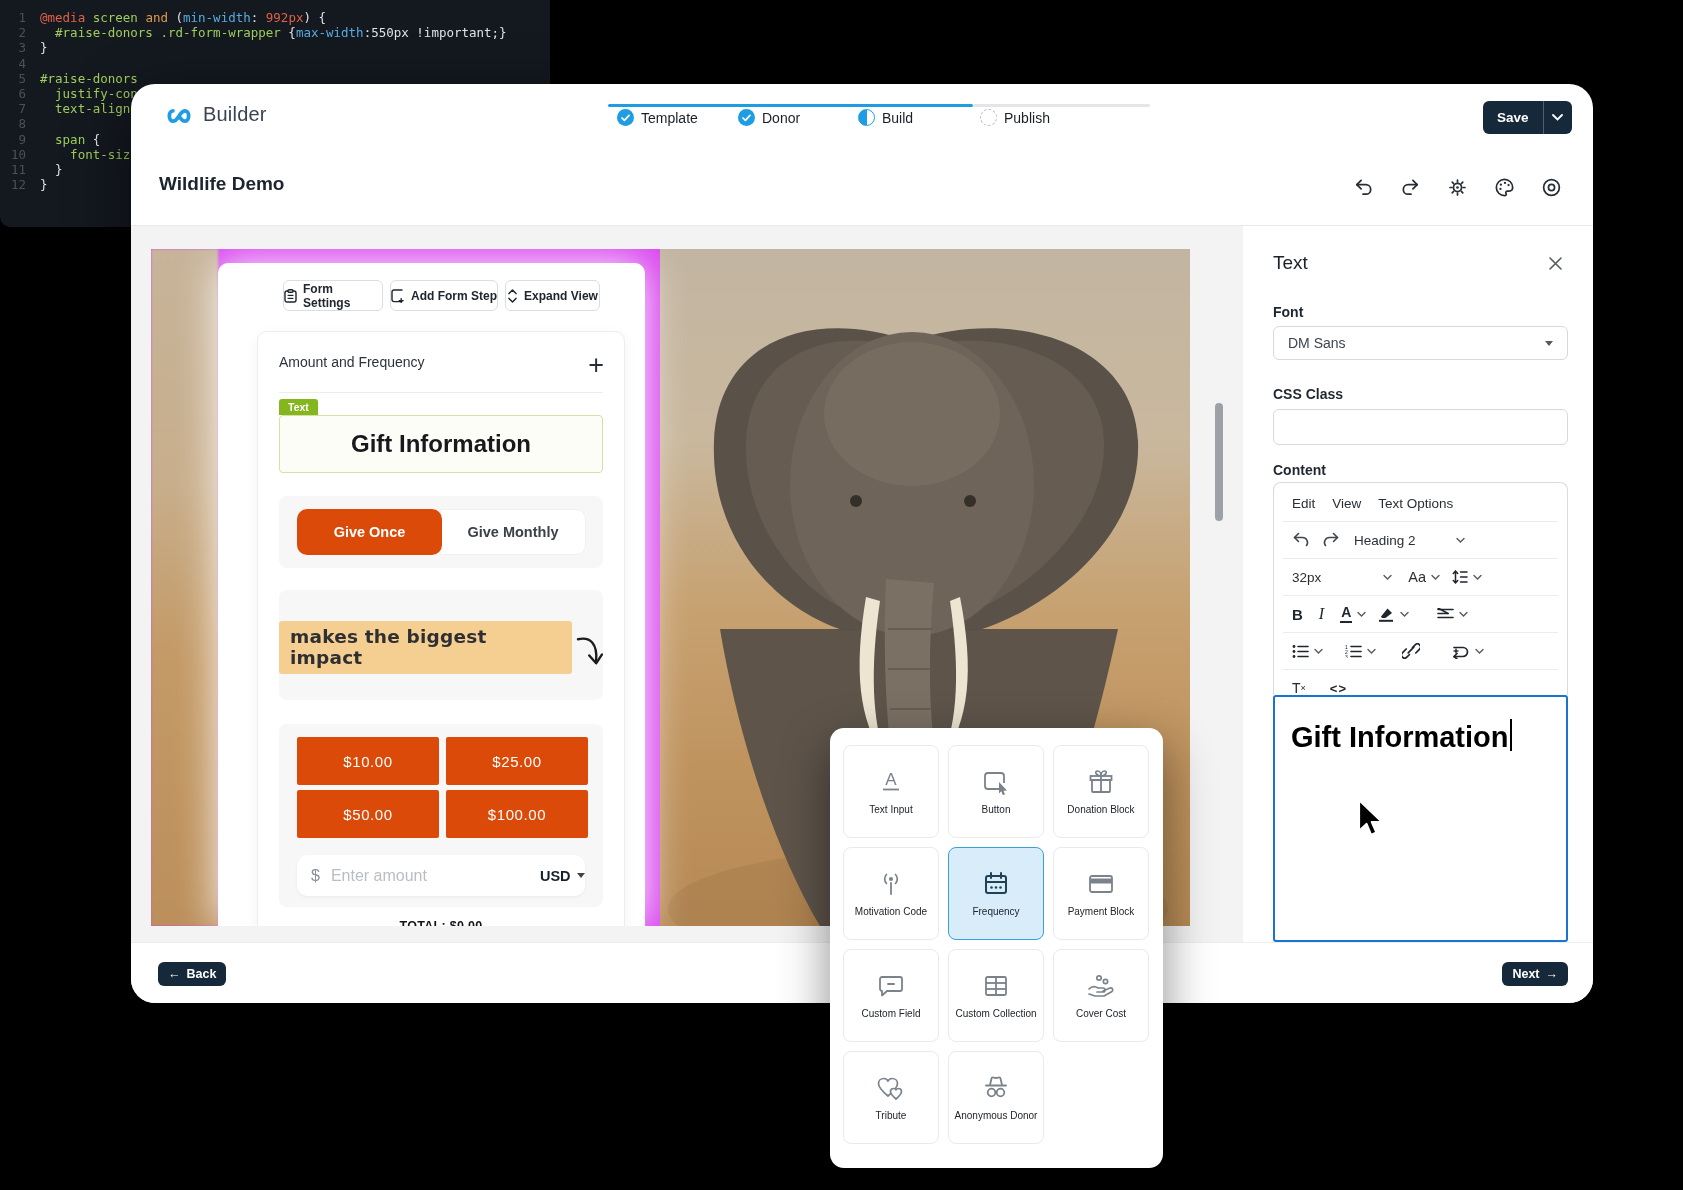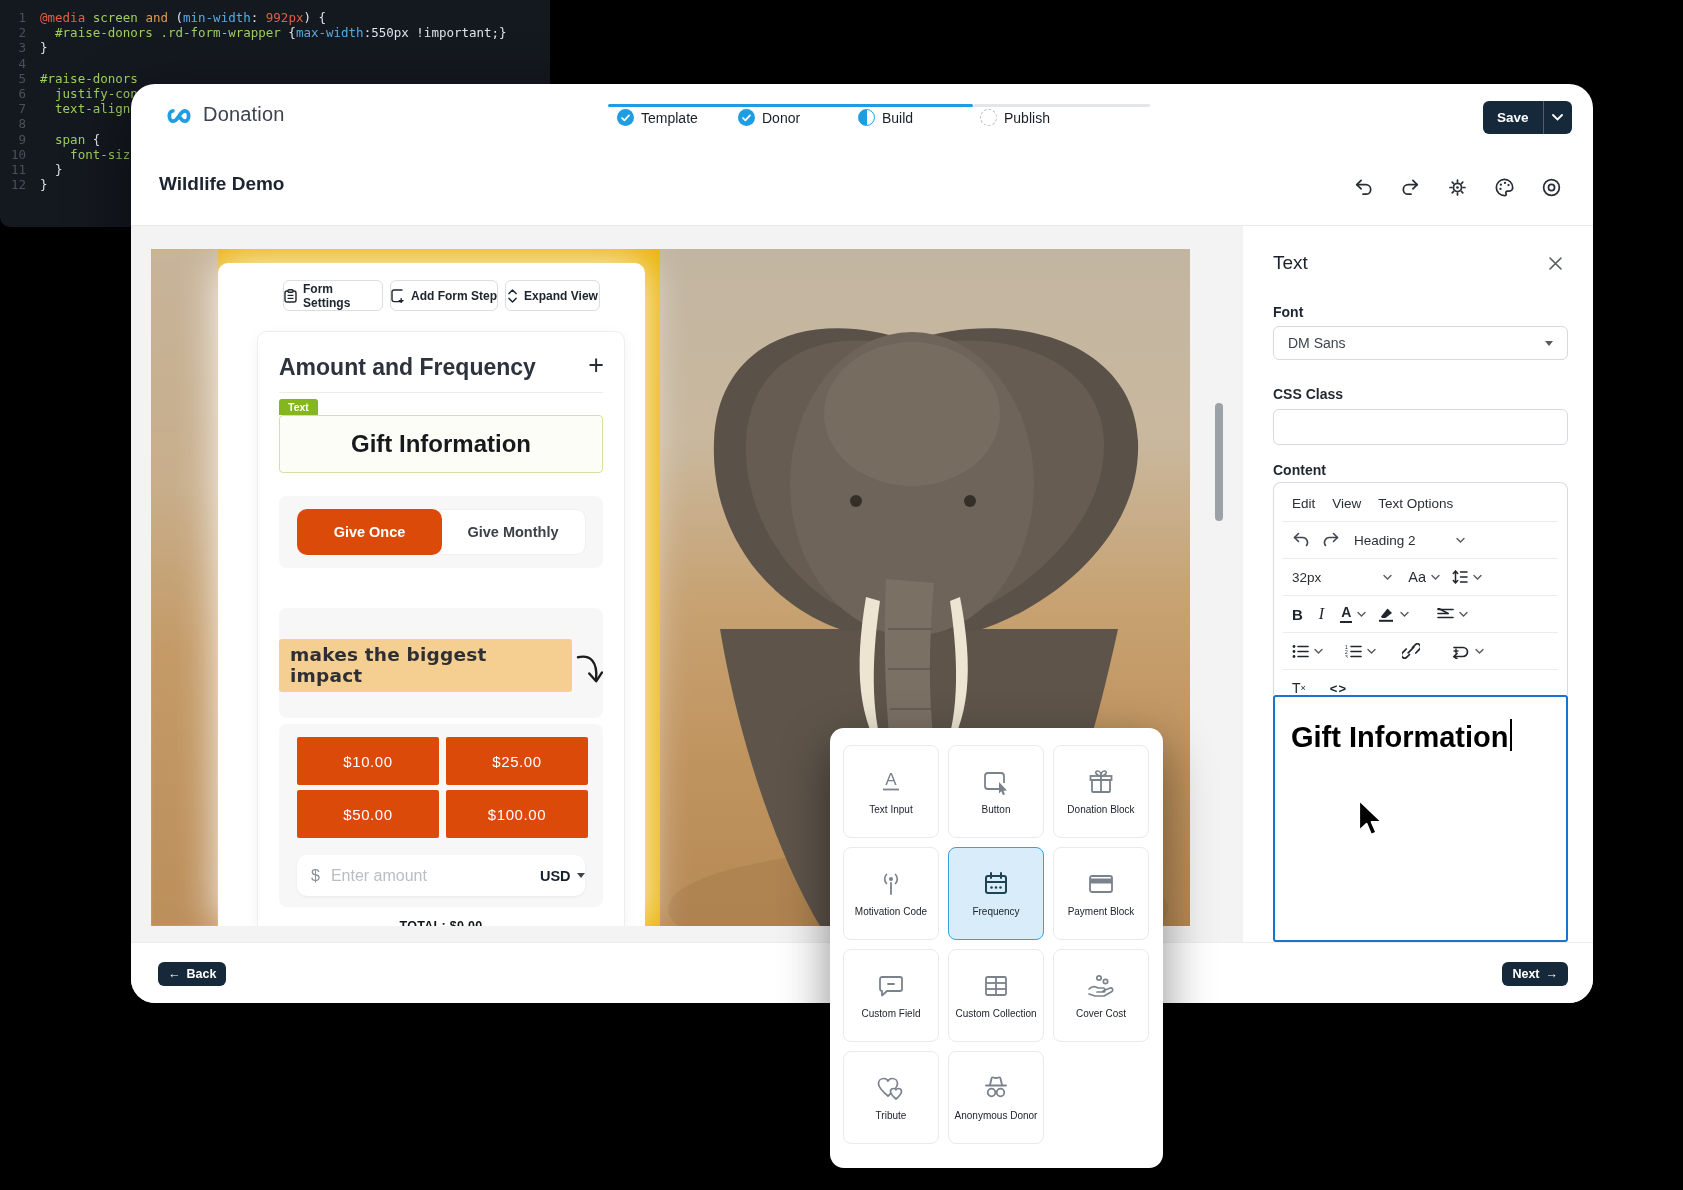--- a/index.html
+++ b/index.html
@@ -33,48 +33,48 @@
   .save-btn{position:absolute;left:1352px;top:17px;height:33px;display:flex;border-radius:6px;overflow:hidden;}
   .save-main{background:#16293B;color:#fff;font-size:13.5px;font-weight:bold;display:flex;align-items:center;padding:12px 14px;cursor:pointer;}
   .save-caret{background:#16293B;border-left:1px solid rgba(255,255,255,.25);width:28px;display:flex;align-items:center;justify-content:center;cursor:pointer;}
   
   .page-toolbar{position:absolute;left:0;top:65px;right:0;height:76px;background:#fff;}
   .page-title{position:absolute;left:28px;top:24px;font-size:19px;font-weight:bold;color:#1C2430;}
   .tb-icons{position:absolute;right:30px;top:27px;display:flex;gap:24px;}
   .tb-icon{width:23px;height:23px;cursor:pointer;}
   
   .canvas{position:absolute;left:0;top:141px;right:0;height:718px;background:#F3F3F4;border-top:1px solid #E9E9EB;}
-  .preview-page{position:absolute;left:20px;top:23px;width:1039px;height:677px;background:#eab308;overflow:hidden;}
+  .preview-page{position:absolute;left:20px;top:23px;width:1039px;height:677px;background:#d946ef;overflow:hidden;}
   .photo-strip{position:absolute;left:0;top:0;width:67px;height:100%;
       background:linear-gradient(180deg,#C7B49A 0%,#C8AE8B 35%,#C49A66 60%,#BC8F5B 100%);filter:blur(1px);}
   .photo-main{position:absolute;right:0;top:0;width:530px;height:100%;
       background:linear-gradient(180deg,#C2B5A1 0%,#C9B89E 28%,#C7A272 52%,#C0945F 75%,#B78A55 100%);}
   .form-wrapper{position:absolute;left:67px;top:14px;width:427px;bottom:0;background:#fff;
       border-radius:10px 10px 0 0;box-shadow:0 0 42px rgba(255,255,255,.95);}
   .fw-btn{position:absolute;top:17px;height:31px;background:#fff;border:1px solid #DADEE2;border-radius:6px;
       display:flex;align-items:center;justify-content:center;gap:6px;font-size:12px;font-weight:bold;color:#20262E;
       box-sizing:border-box;cursor:pointer;}
   .fw-btn svg{flex:0 0 auto;}
   .form-card{position:absolute;left:39px;right:20px;top:68px;bottom:-4px;background:#fff;
       border:1px solid #EDEDEF;border-radius:10px 10px 0 0;box-shadow:0 4px 14px rgba(0,0,0,.05);}
-  .fc-title{position:absolute;left:21px;top:22px;font-size:23px;font-weight:bold;color:#2D333C;}
+  .fc-title{position:absolute;left:21px;top:22px;font-size:14px;font-weight:normal;color:#2D333C;}
   .fc-plus{position:absolute;right:20px;top:20px;font-size:27px;font-weight:200;color:#272D35;line-height:1;cursor:pointer;}
   .fc-divider{position:absolute;left:21px;right:21px;top:60px;height:1px;background:#EDEDEE;}
   .text-badge{position:absolute;left:21px;top:67px;height:16px;padding:0 9px;background:#84B71E;color:#fff;
       font-size:10.5px;font-weight:bold;display:flex;align-items:center;border-radius:3px 3px 0 0;z-index:2;}
   .gift-box{position:absolute;left:21px;right:21px;top:83px;height:58px;background:#FDFDF8;
       border:1.5px solid #D6DFA6;border-radius:4px;display:flex;align-items:center;justify-content:center;box-sizing:border-box;cursor:pointer;}
   .gift-heading{font-size:24px;font-weight:bold;color:#17191C;}
   .gray-box{position:absolute;left:21px;right:21px;background:#F7F7F8;border-radius:8px;}
   .freq-box{top:164px;height:72px;}
   .seg-once{position:absolute;left:18px;top:13px;width:145px;height:46px;background:#DC4A09;color:#fff;border-radius:10px;
       display:flex;align-items:center;justify-content:center;font-size:14.5px;font-weight:bold;z-index:2;cursor:pointer;}
   .seg-monthly{position:absolute;left:161px;right:17px;top:13px;height:46px;background:#fff;border:1px solid #F0F0F1;
       border-radius:0 10px 10px 0;display:flex;align-items:center;justify-content:center;font-size:14.5px;font-weight:bold;color:#3A4149;box-sizing:border-box;cursor:pointer;}
-  .impact-box{top:276px;height:110px;display:flex;align-items:center;justify-content:flex-start;}
+  .impact-box{top:258px;height:110px;display:flex;align-items:center;justify-content:flex-start;}
   .impact-inner{display:flex;align-items:flex-start;gap:4px;margin-top:4px;}
   .impact-hl{background:#F5CF92;padding:5px 11px 6px;border-radius:3px;font-family:"DejaVu Sans",sans-serif;
       font-size:18.5px;font-weight:bold;color:#2E2F33;letter-spacing:.2px;}
   .amounts-box{top:392px;height:183px;}
   .amt-btn{position:absolute;width:142px;height:48px;background:#DC4A09;border-radius:2px;color:#fff;
       display:flex;align-items:center;justify-content:center;font-size:15px;font-weight:normal;letter-spacing:.6px;cursor:pointer;}
   .enter-row{position:absolute;left:18px;right:18px;top:131px;height:41px;background:#fff;border-radius:10px;
       box-shadow:0 1px 3px rgba(0,0,0,.06);display:flex;align-items:center;padding:0 14px;box-sizing:border-box;}
   .dollar{color:#8B9197;font-size:16px;margin-right:9px;}
   .enter-input{border:none;outline:none;flex:1;font-size:16px;color:#2a2f36;font-family:"Liberation Sans",sans-serif;background:transparent;}
@@ -154,21 +154,21 @@
         <div class="code-line"><span class="ln">12</span><span class="tok-white">}</span></div>
       </div>
   </div>
 
   <div class="window">
 
     <div class="win-header">
       <svg class="logo" viewBox="0 0 32 32">
         <path d="M9.5 10.5 C4.5 10.5 4.5 21.5 9.5 21.5 C13 21.5 14.5 18 16 16 C17.5 14 19 10.5 22.5 10.5 C27.5 10.5 27.5 21.5 22.5 21.5 C19 21.5 17.5 18 16 16" fill="none" stroke="#1E9DE3" stroke-width="4" stroke-linecap="round"></path>
       </svg>
-      <div class="app-title">Donation</div>
+      <div class="app-title">Builder</div>
 
       <div class="stepper">
         <div class="st-line blue"></div>
         <div class="st-line gray"></div>
         <div id="stepItems">
             <div class="st-item" style="left: 9px;">
               <span class="st-ic done">
                 <svg width="9" height="8" viewBox="0 0 9 8">
                   <path d="M1 4 L3.4 6.4 L8 1.4" fill="none" stroke="#fff" stroke-width="1.7" stroke-linecap="round" stroke-linejoin="round"></path>
                 </svg>

